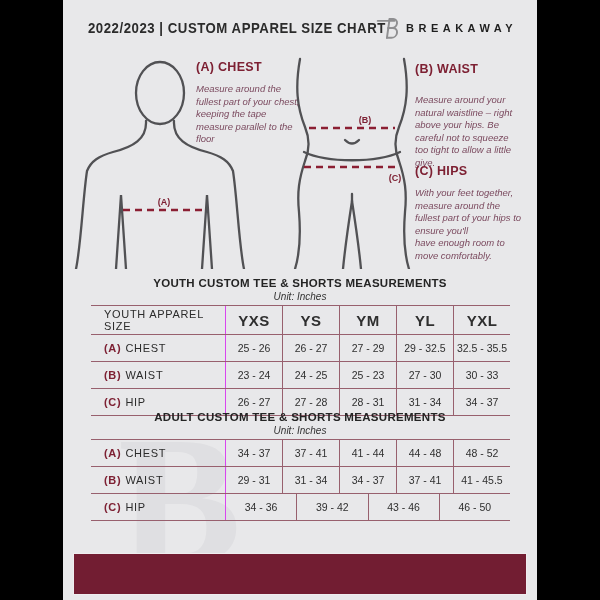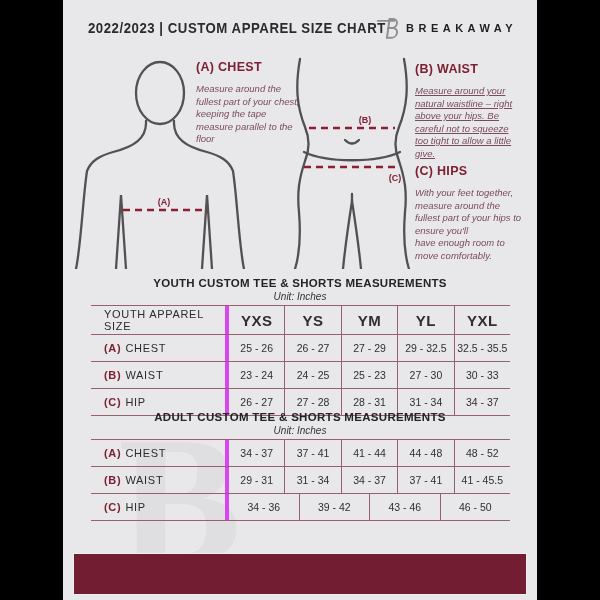--- a/index.html
+++ b/index.html
@@ -25,21 +25,21 @@
   .m-head {
     position:absolute; font-size:12.5px; font-weight:bold; color:#7d2033; letter-spacing:0.3px;
   }
   .m-desc {
     position:absolute; font-size:9.5px; font-style:italic; color:#7b4a5f;
     line-height:12.5px; white-space:pre-line;
   }
   #chest-head { left:133px; top:60px; }
   #chest-desc { left:133px; top:83px; width:104px; }
   #waist-head { left:352px; top:62px; }
-  #waist-desc { left:352px; top:85px; width:108px;text-decoration:underline; }
+  #waist-desc { left:352px; top:94px; width:108px; }
   #hips-head  { left:352px; top:164px; }
   #hips-desc  { left:352px; top:187px; width:112px; }
   .fig { position:absolute; }
   #fig-torso { left:10px; top:55px; }
   #fig-hips  { left:222px; top:55px; }
   
   .sec-title {
     position:absolute; left:0; width:100%; text-align:center;
     font-size:11.5px; font-weight:bold; color:#242424; letter-spacing:0.3px; z-index:1;
   }
@@ -49,21 +49,21 @@
   }
   #youth-title { top:277px;text-align:center; } #youth-unit { top:291px; }
   #adult-title { top:411px; } #adult-unit { top:425px; }
   .tbl { position:absolute; left:28px; width:419px; z-index:1; }
   #youth-table { top:305px; } #adult-table { top:439px; }
   .t-row { display:flex; height:26px; border-top:1px solid #98606e; }
   .t-row.hd { height:28px; }
   .t-row.last { border-bottom:1px solid #98606e; }
   .c0 {
     width:121px; display:flex; align-items:center; padding-left:13px;
-    border-right:4px solid #d946ef; font-size:11px; color:#2b2b2b; letter-spacing:0.7px;
+    border-right:1px solid #d946ef; font-size:11px; color:#2b2b2b; letter-spacing:0.7px;
   }
   .c {
     width:56px; flex:1; display:flex; align-items:center; justify-content:center;
     border-right:1px solid #98606e; font-size:10.5px; color:#2f2f2f;
   }
   .c:last-child { border-right:none; }
   .t-row.hd .c { font-weight:bold; font-size:15px; letter-spacing:0.5px; }
   .pfx { font-weight:bold; color:#7d2033; margin-right:4px; font-size:11px; }
   .lbl { font-size:11px; color:#2b2b2b; letter-spacing:0.7px; }
   

